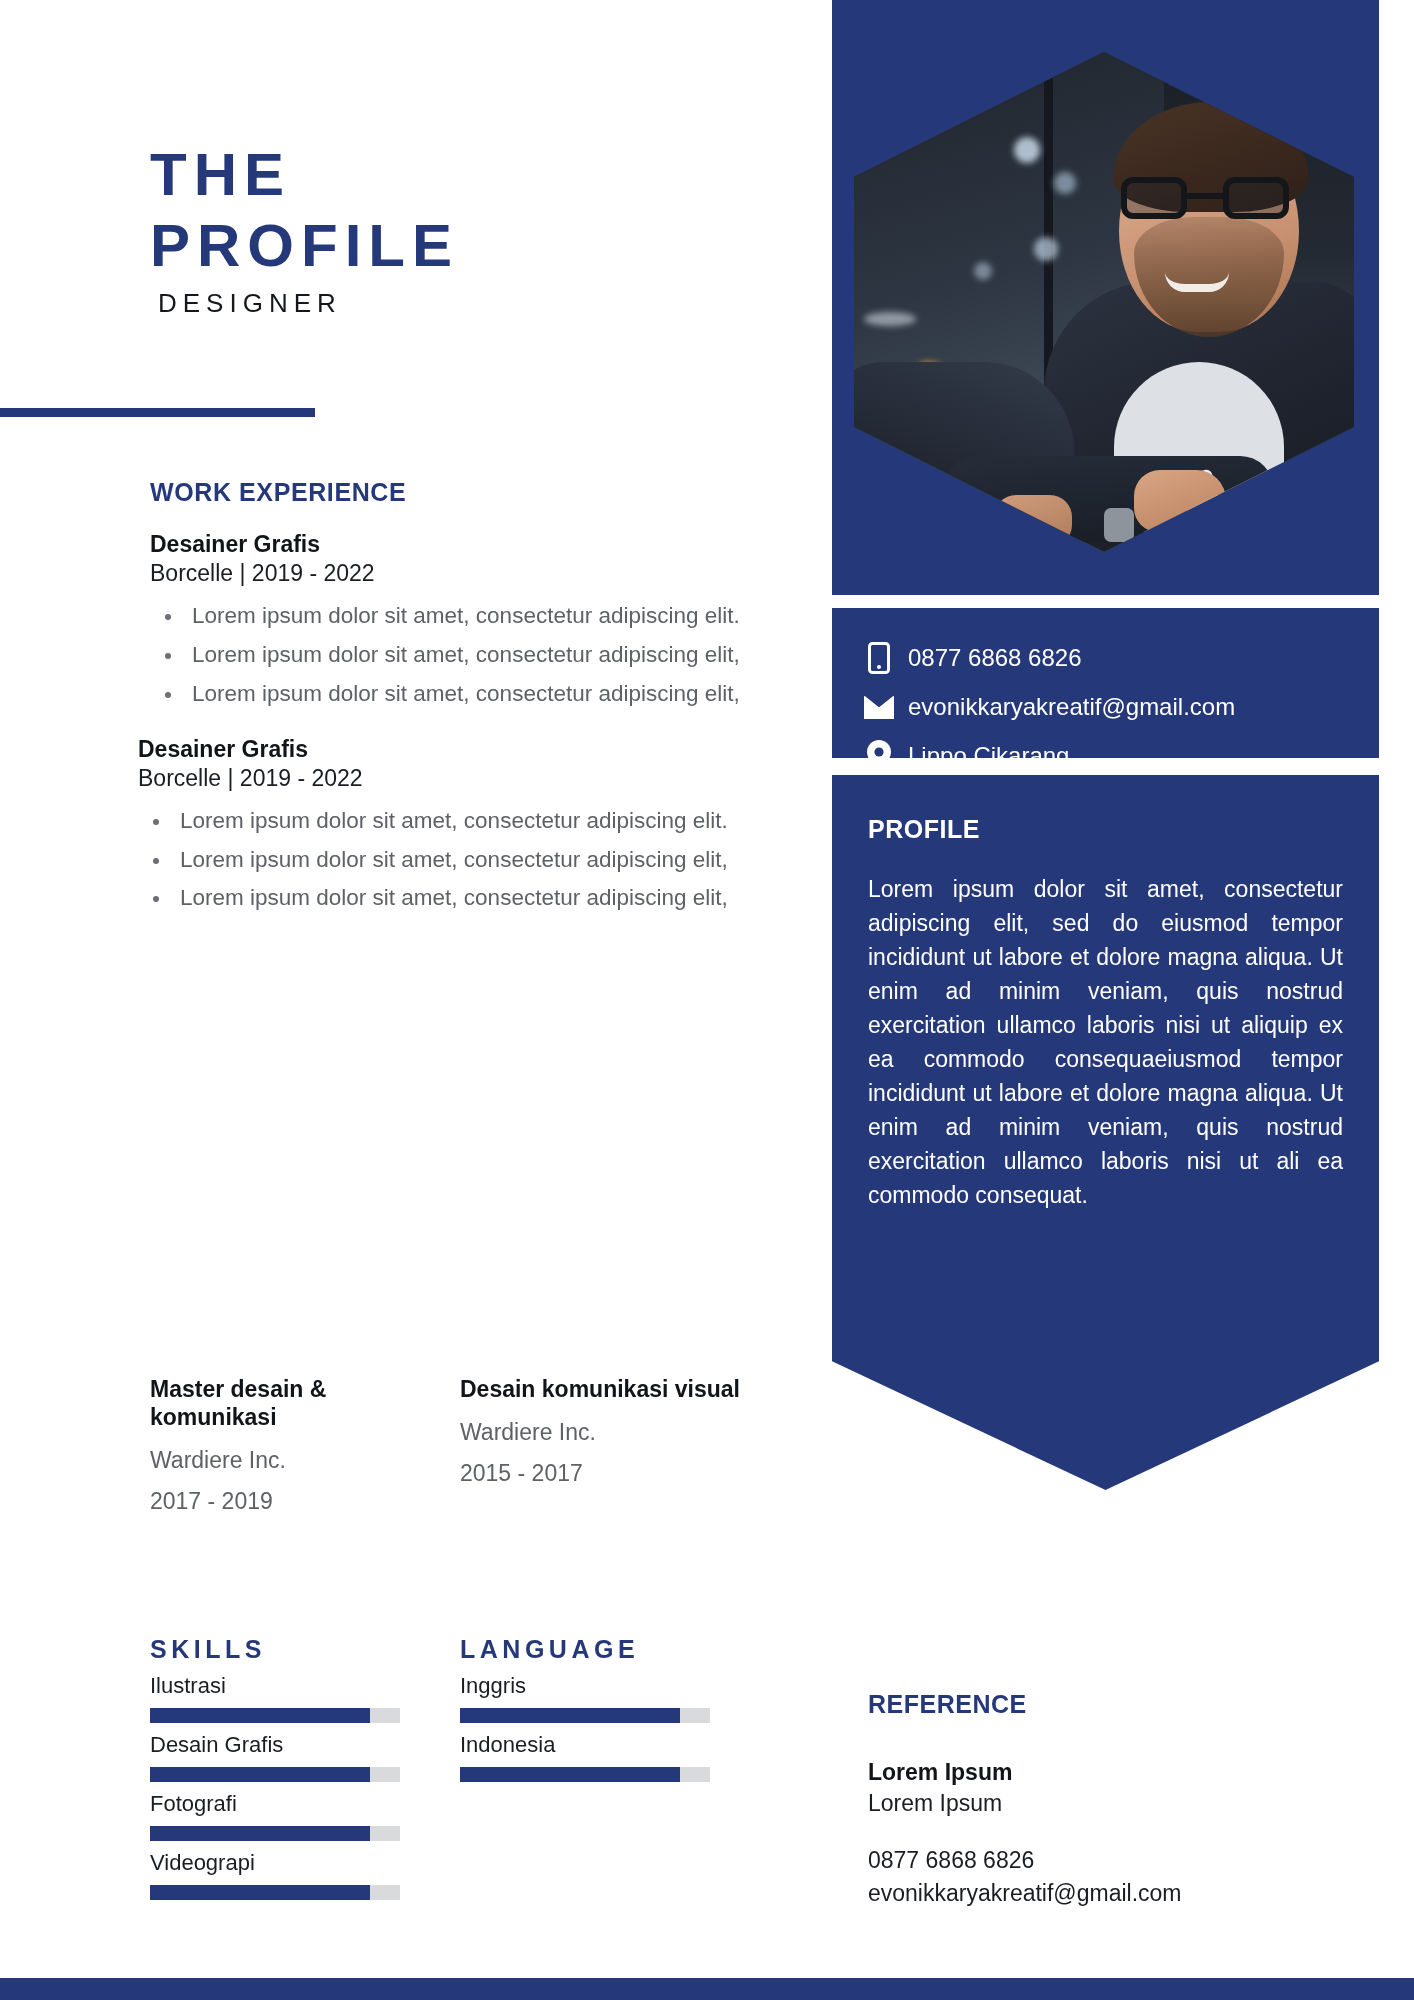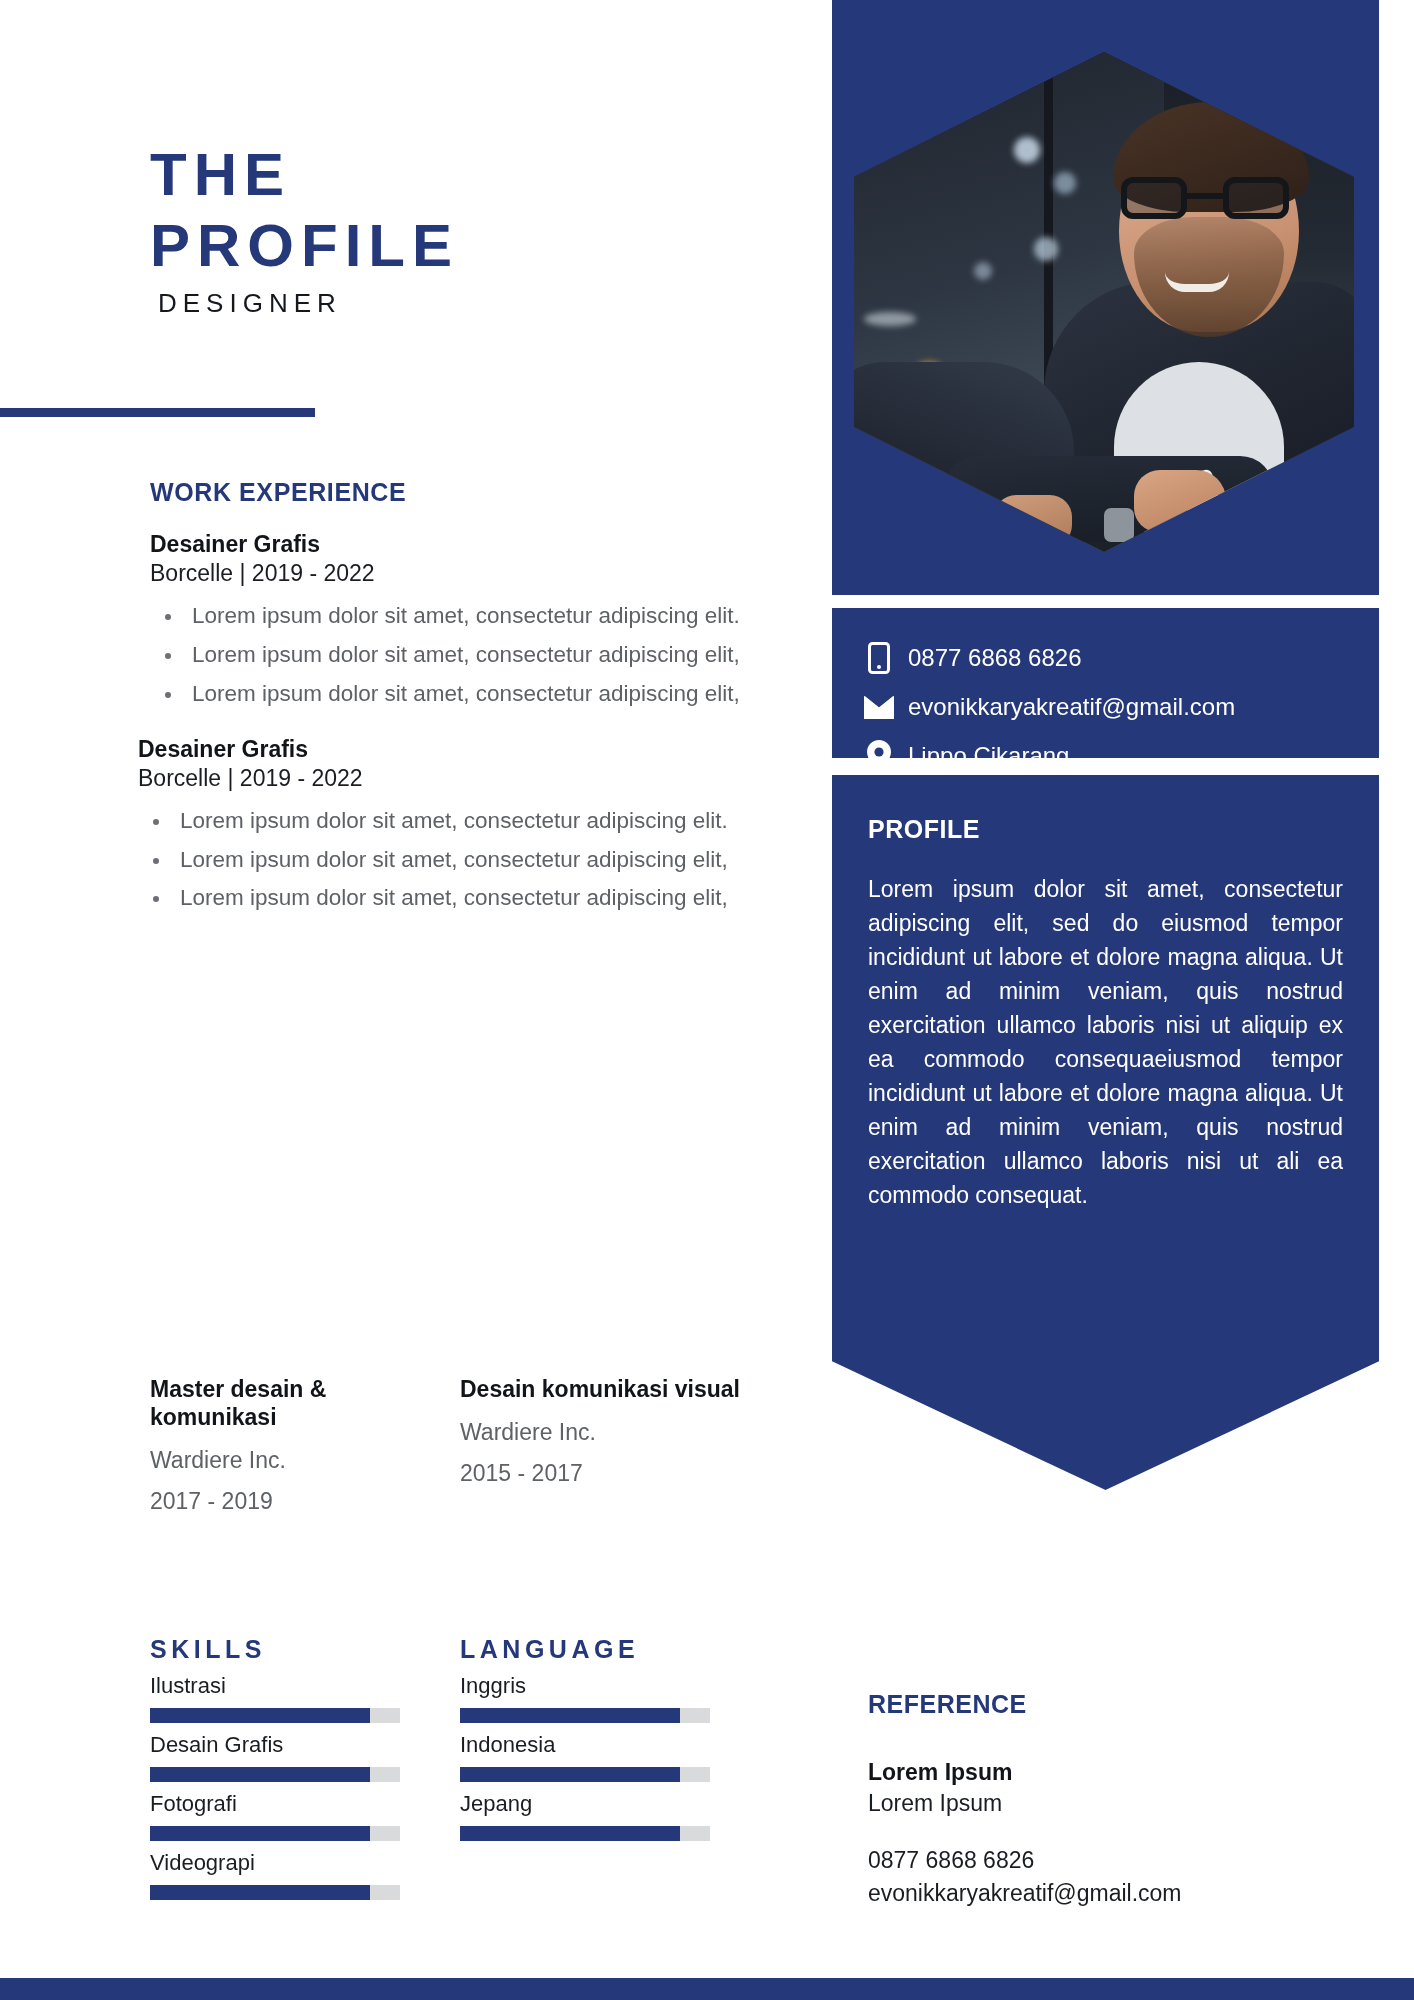--- a/index.html
+++ b/index.html
@@ -285,26 +285,20 @@
       <div class="bars-col">
         <div class="section-head spaced">LANGUAGE</div>
         <div class="bar-item">
           <div class="bar-label">Inggris</div>
           <div class="bar-track">
             <div class="bar-fill" style="width:88%"></div>
           </div>
         </div>
         <div class="bar-item">
           <div class="bar-label">Indonesia</div>
-          <div class="bar-track">
-            <div class="bar-fill" style="width:88%"></div>
-          </div>
-        </div>
-        <div class="bar-item">
-          <div class="bar-label">Jepang</div>
           <div class="bar-track">
             <div class="bar-fill" style="width:88%"></div>
           </div>
         </div>
       </div>
     </div>
   </div>
 
   <div class="right">
 

